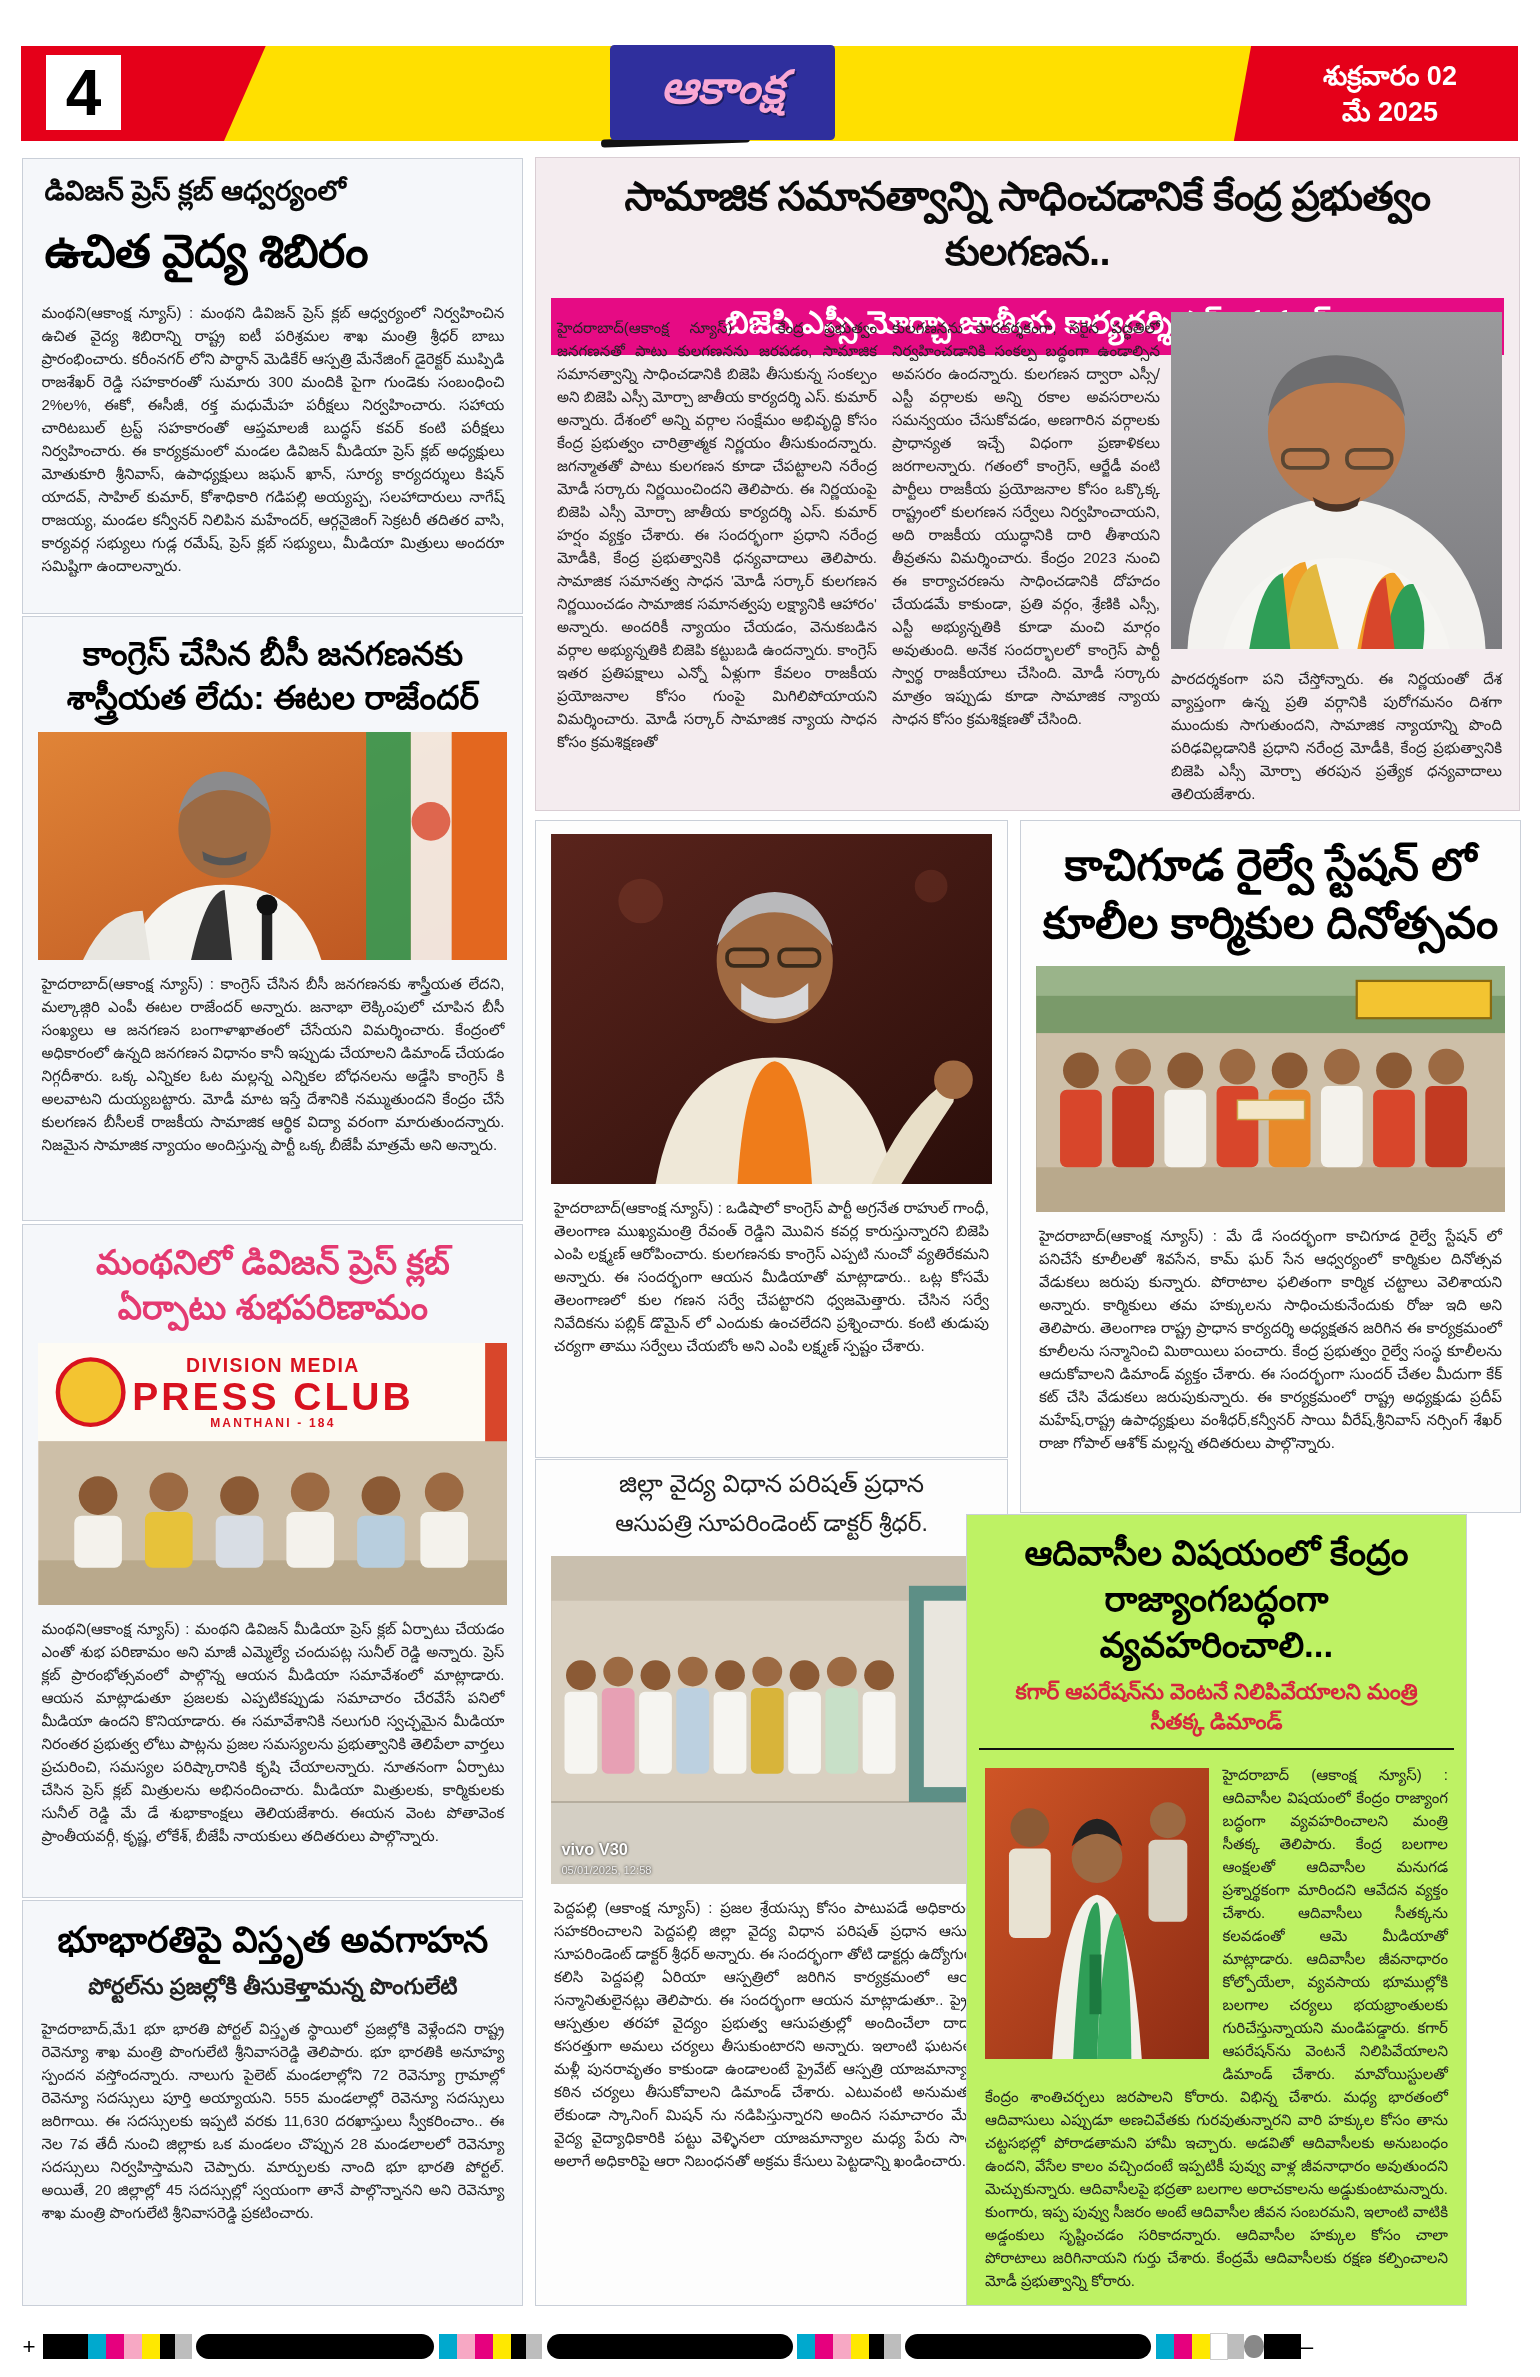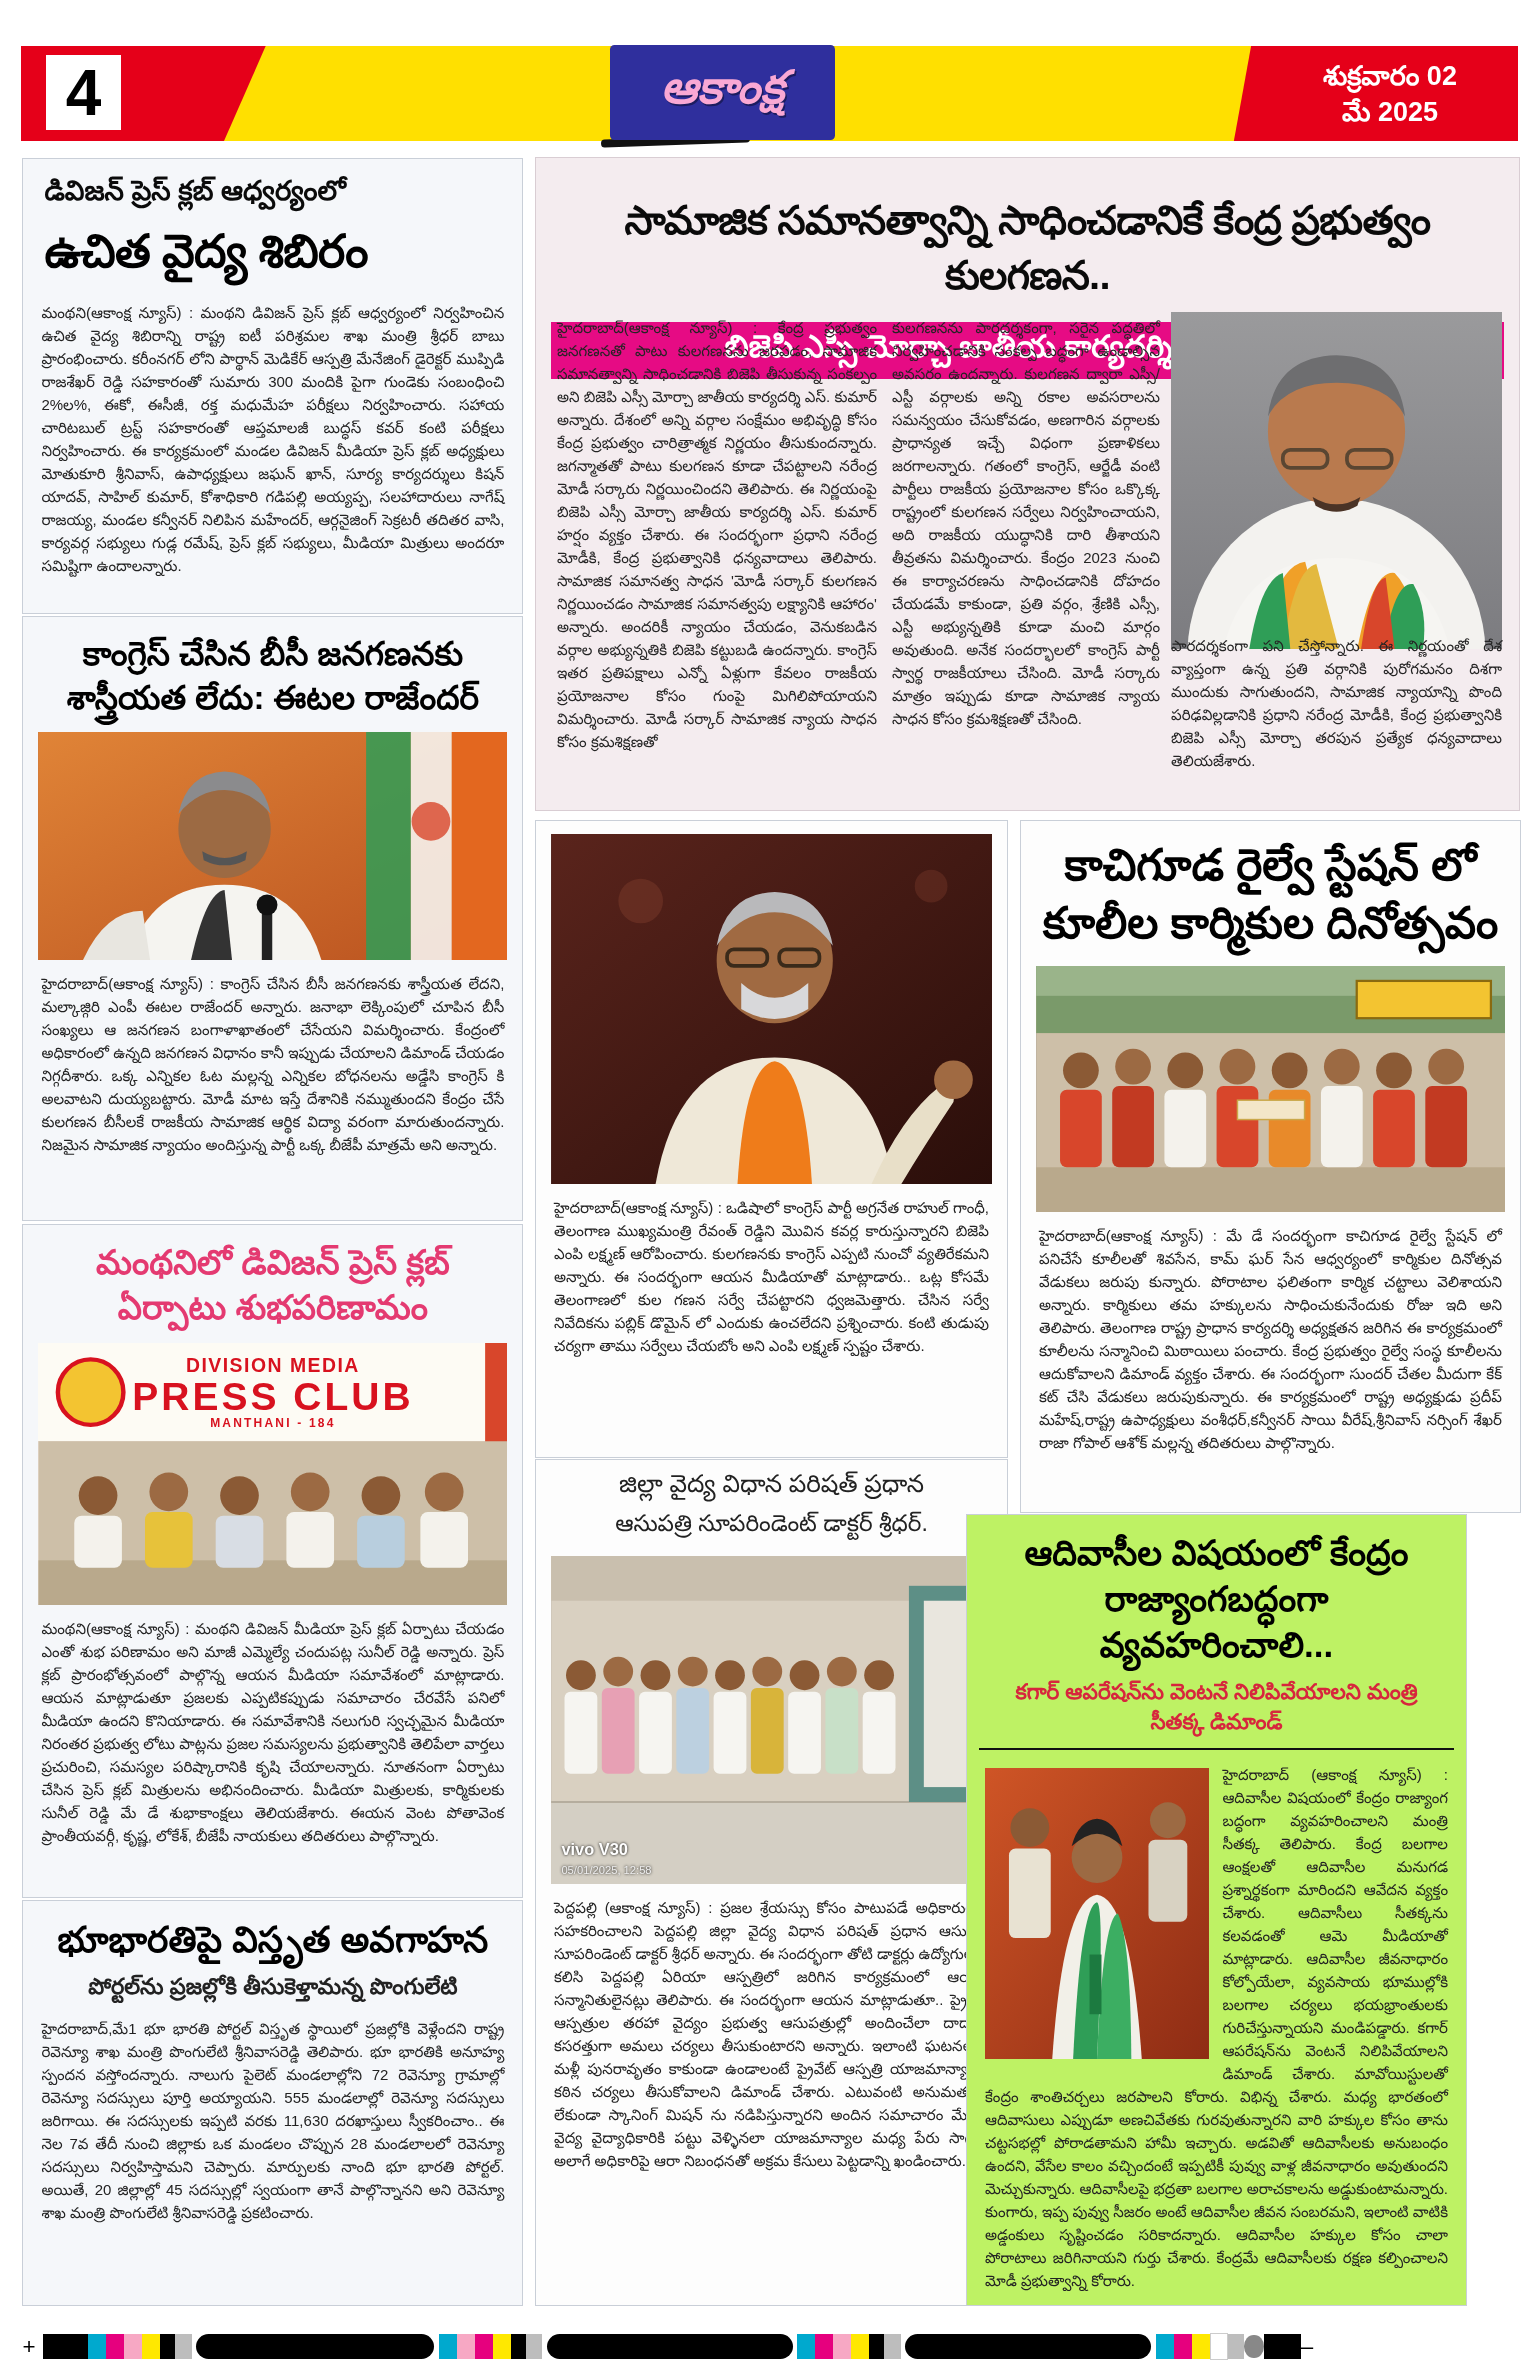--- a/index.html
+++ b/index.html
@@ -29,27 +29,27 @@
   .sub{font-size:22.4px;font-weight:700;color:#222;text-align:center;padding-top:10.4px;}
   .sub-red{font-size:21.6px;font-weight:700;color:#d7263d;text-align:center;padding:10.4px 7.5px 9px 7.5px;
            border-bottom:2.2px solid #111;margin:0 12px;}
   .body-txt{font-size:15px;line-height:23px;text-align:justify;color:#222;padding:12px 18px 0 18px;}
   .photo{position:relative;margin:13.4px 15px 0 15px;overflow:hidden;background:#888;}
   .photo svg{display:block;}
 
   
   #main-story{position:absolute;left:535px;top:157px;width:985px;height:654px;background:#f4ecef;
               border:0.7px solid #d9cdd3;box-sizing:border-box;}
-  #main-headline{font-size:40px;font-weight:800;color:#0a0a0a;text-align:center;padding:16.4px 22.4px 13.4px 22.4px;letter-spacing:-0.7px;margin-top:24px;}
+  #main-headline{font-size:40px;font-weight:800;color:#0a0a0a;text-align:center;padding:16.4px 22.4px 13.4px 22.4px;letter-spacing:-0.7px;}
   #main-subbar{margin:0 15px;height:57px;background:#e60b84;color:#fff;display:flex;align-items:center;
                justify-content:center;font-size:31px;font-weight:800;}
   .main-col{position:absolute;font-size:15px;line-height:23px;text-align:justify;color:#242424;}
   #m-col1{left:21px;top:158px;width:320px;height:483px;}
   #m-col2{left:356px;top:158px;width:268px;height:483px;}
-  #m-col3{left:635px;top:476px;width:331px;height:143px;}
+  #m-col3{left:635px;top:509px;width:331px;height:143px;}
   #kumar-photo{position:absolute;left:635px;top:154px;width:331px;height:337px;background:#9a9a9a;}
 
   
   .wm1{position:absolute;left:10.4px;bottom:25px;color:#fff;font-weight:800;font-size:16.4px;text-shadow:0 0 3px #000;}
   .wm2{position:absolute;left:10.4px;bottom:7.5px;color:#eee;font-size:11.2px;text-shadow:0 0 3px #000;}
 
   
   .banner{position:absolute;left:0;top:0;right:0;height:98px;background:#fdfbf4;text-align:center;}
   .banner .b1{color:#d8121f;font-weight:800;font-size:19.4px;padding-top:10.4px;letter-spacing:1.5px;}
   .banner .b2{color:#d8121f;font-weight:800;font-size:39px;letter-spacing:3px;line-height:1.0;}

